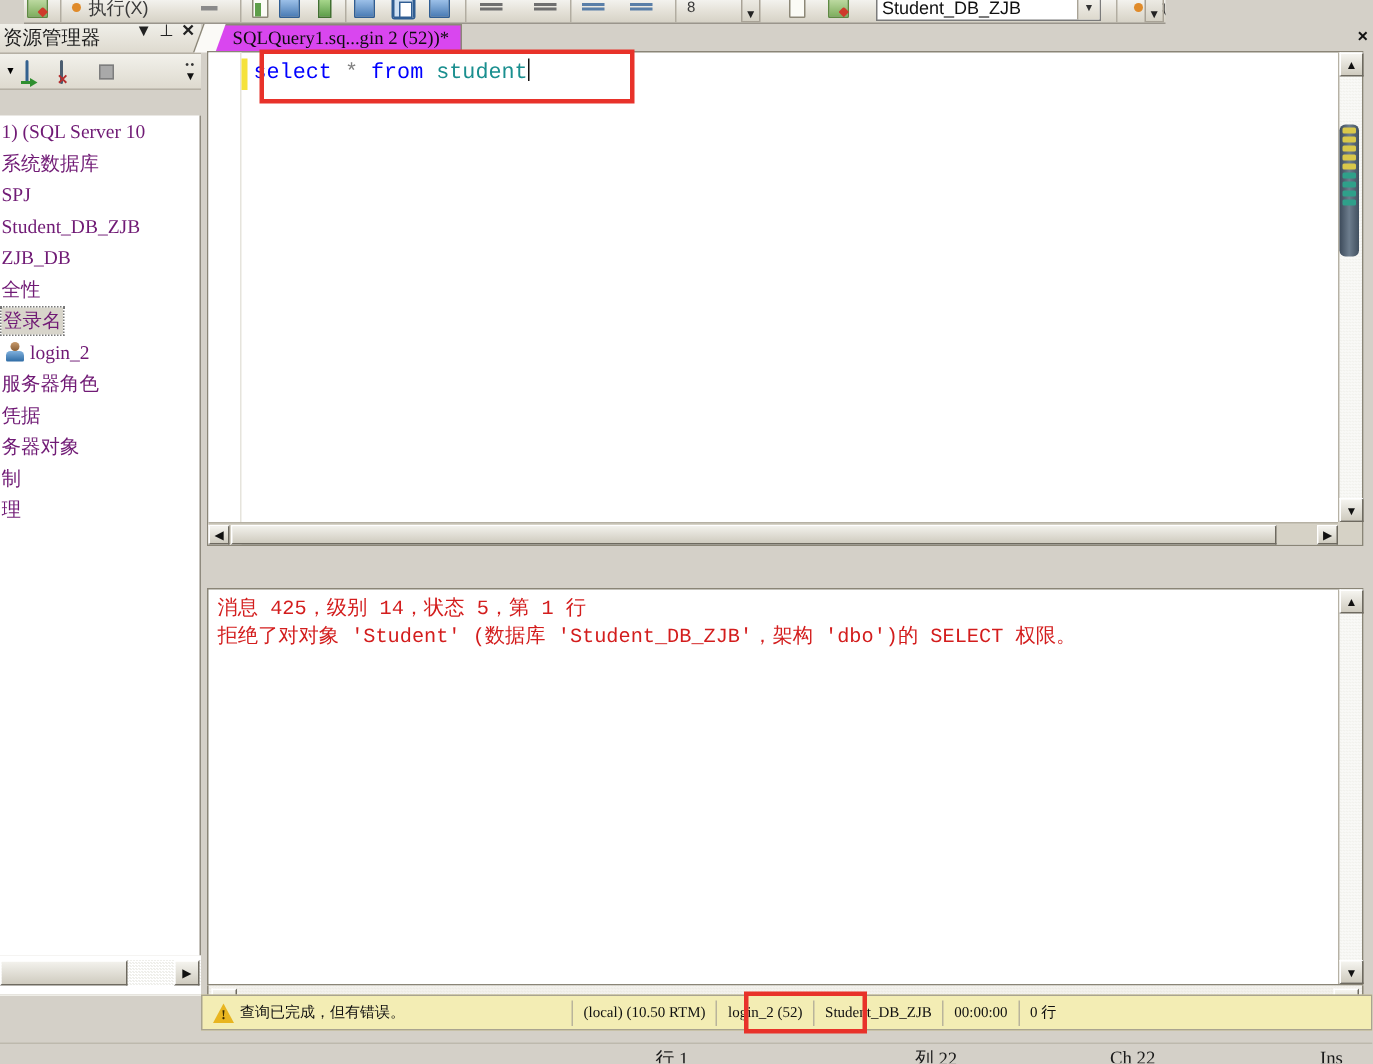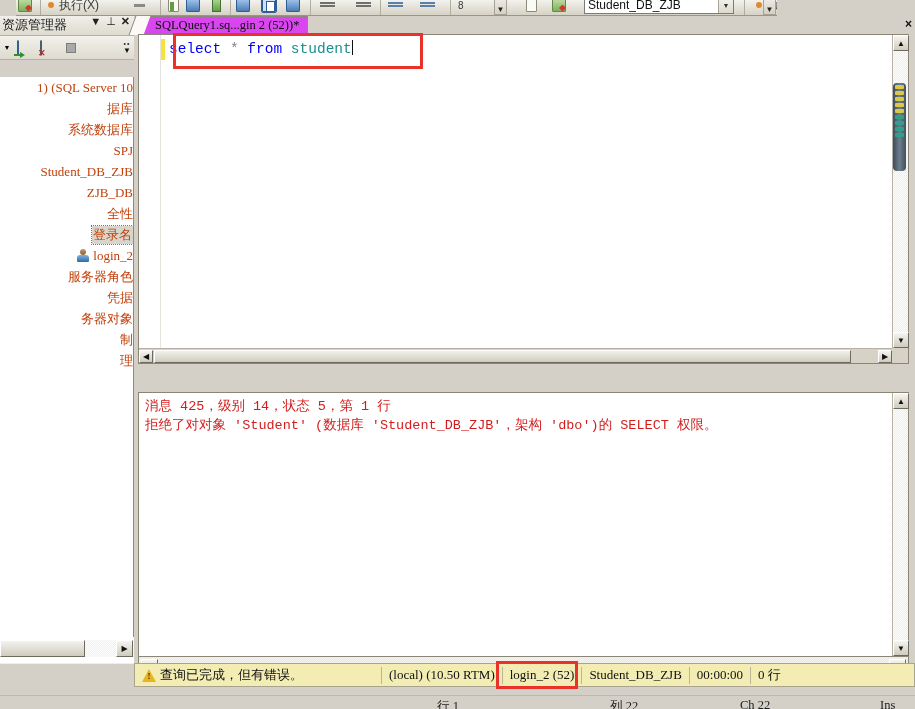--- a/index.html
+++ b/index.html
@@ -80,21 +80,21 @@
   .grn-arrow:after{content:"";position:absolute;left:6px;bottom:0px;width:0;height:0;
      border-left:5px solid #2f8f2f;border-top:3px solid transparent;border-bottom:3px solid transparent;}
   .red-x{position:absolute;left:0px;bottom:-1px;color:#b52d2d;font-size:9px;font-weight:bold;line-height:9px;}
   .stopsq{width:10px;height:10px;background:#a9a9a9;border:1px solid #7d7d7d;}
   .lt-right{ margin-left:auto; display:flex; flex-direction:column; align-items:center; padding-right:1px;}
   .lt-right .dots{ font-size:7px; line-height:6px; color:#333; letter-spacing:1px;}
   .lt-right .dn{ font-size:8px; line-height:7px; color:#111;}
   #tree { position:absolute; left:0; top:61px; width:134px; bottom:26px;
     background:#fff; border-right:1px solid #8f8a7e; overflow:hidden; }
   .tnode { height:21px; display:flex; align-items:center; white-space:nowrap;
-    font-size:13px; color:#c2410c; font-family:"Liberation Serif", serif; padding-left:1px;justify-content:flex-end;}
+    font-size:13px; color:#701a75; font-family:"Liberation Serif", serif; padding-left:1px;}
   .tnode.sel .lab { background:#d8d5cb; outline:1px dotted #777; padding:0 1px;}
   .tnode .lab { overflow:hidden; }
   .uico{ width:14px;height:13px;margin:0 3px 0 2px; position:relative; flex:none;}
   .uico .head{ position:absolute;left:4px;top:0;width:6px;height:6px;border-radius:50%;
      background:linear-gradient(to bottom,#c79a6b,#8a5f37);}
   .uico .body{ position:absolute;left:1px;bottom:0;width:12px;height:7px;border-radius:3px 3px 1px 1px;
      background:linear-gradient(to bottom,#7fb0dd,#2f6ca5);}
   #left-hscroll { position:absolute; left:0; bottom:0; width:134px; height:26px; background:#fff; }
   .hs-track{ position:absolute; left:0; right:0; top:3px; height:17px;
      background: repeating-conic-gradient(#efefeb 0% 25%, #ffffff 0% 50%) 0 0/2px 2px; }
@@ -186,21 +186,21 @@
      background:linear-gradient(to bottom,#f5f4ef,#cfcbbf);
      border:1px solid #6e6a60; border-top-color:#fff; border-left-color:#fff;
      display:flex;align-items:center;justify-content:center;font-size:8px;color:#111;}
 
   
   #status { position:absolute; left:0; bottom:14px; width:915px; height:32px; }
   #status-left { position:absolute; left:0; top:0; width:134px; height:22px; background:#d4d0c8;
      border-top:1px solid #efeee8;}
   #status-main { position:absolute; left:134px; top:0; right:0; height:24px;
      background:#f3edb4; border:1px solid #a9a48f; display:flex; align-items:center;
-     font-size:13px; color:#101010; font-family:"Liberation Serif", serif; }
+     font-size:10px; color:#101010; font-family:"Liberation Serif", serif; }
   .st-cell{ height:24px; display:flex; align-items:center; padding:0 7px; white-space:nowrap;}
   .st-div{ width:1px; height:17px; background:#b9b49b;}
   .warn-ico{ width:14px;height:13px;position:relative;flex:none;margin-right:4px;}
   .warn-ico:before{ content:""; position:absolute; left:0;top:0; width:0;height:0;
     border-left:7px solid transparent; border-right:7px solid transparent; border-bottom:13px solid #e8b520;}
   .warn-ico:after{ content:"!"; position:absolute; left:5.5px; top:3px; font-size:9px;
     font-weight:bold; color:#3a2c00; line-height:9px;}
   #login-redbox{ position:absolute; top:-2px; height:28px; border:3px solid #e8322a;
     pointer-events:none; }
   #status-row2 { position:absolute; left:0; bottom:0; width:915px; height:14px;
@@ -332,23 +332,20 @@
           <span class="dn">▼</span>
       </span>
     </div>
 
     <div id="tree">
 
     <div class="tnode">
           <span class="lab">1) (SQL Server 10</span>
         </div>
         <div class="tnode">
-          <span class="lab">据库</span>
-        </div>
-        <div class="tnode">
           <span class="lab">系统数据库</span>
         </div>
         <div class="tnode">
           <span class="lab">SPJ</span>
         </div>
         <div class="tnode">
           <span class="lab">Student_DB_ZJB</span>
         </div>
         <div class="tnode">
           <span class="lab">ZJB_DB</span>

